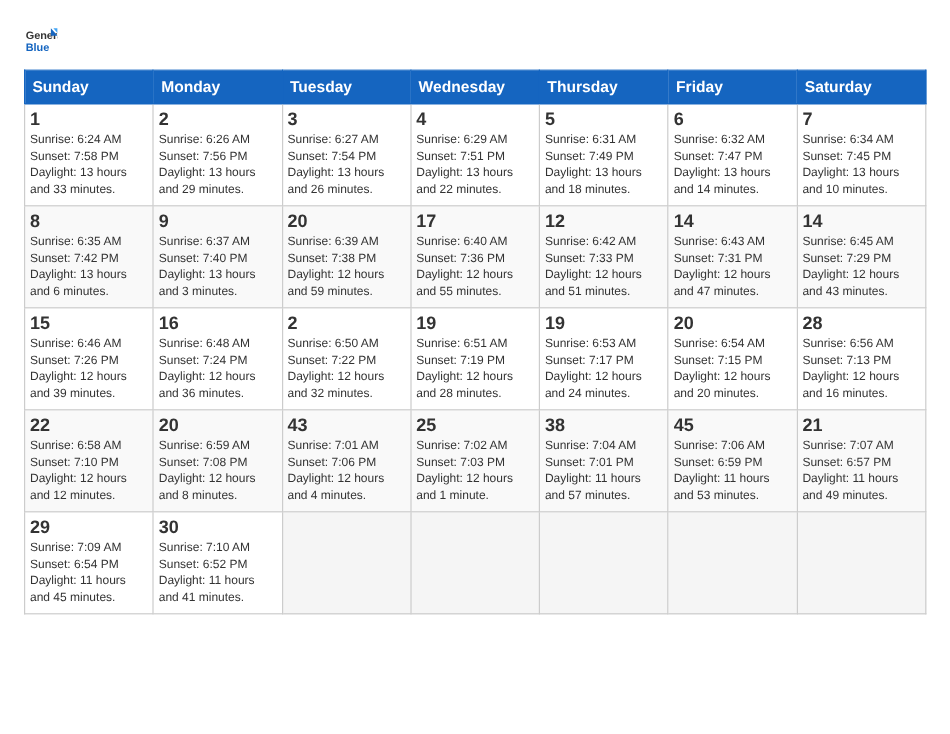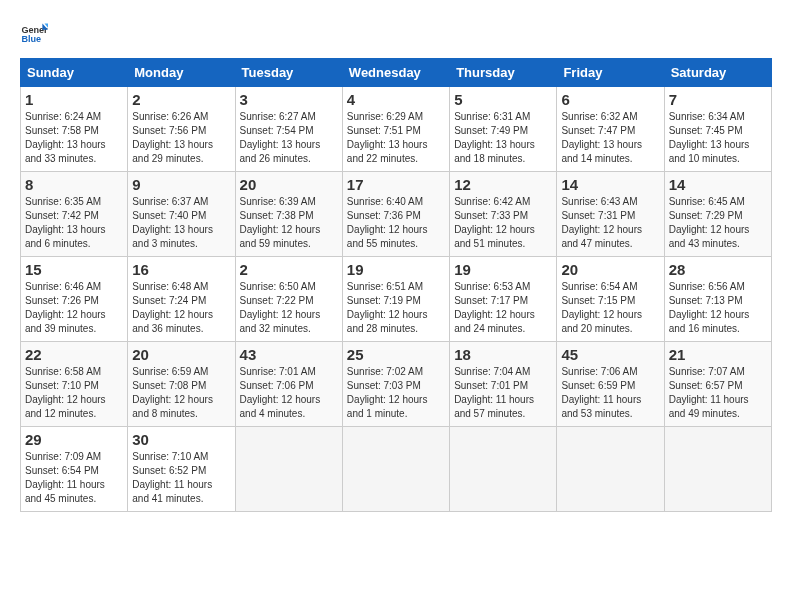--- a/index.html
+++ b/index.html
@@ -263,21 +263,21 @@
           Sunrise: 7:01 AM<br>Sunset: 7:06 PM<br>Daylight: 12 hours and 4 minutes.
         </div>
       </td>
         <td>
         <span class="day-num">25</span>
         <div class="day-detail">
           Sunrise: 7:02 AM<br>Sunset: 7:03 PM<br>Daylight: 12 hours and 1 minute.
         </div>
       </td>
         <td>
-        <span class="day-num">18</span>
+        <span class="day-num">38</span>
         <div class="day-detail">
           Sunrise: 7:04 AM<br>Sunset: 7:01 PM<br>Daylight: 11 hours and 57 minutes.
         </div>
       </td>
         <td>
         <span class="day-num">45</span>
         <div class="day-detail">
           Sunrise: 7:06 AM<br>Sunset: 6:59 PM<br>Daylight: 11 hours and 53 minutes.
         </div>
       </td>

